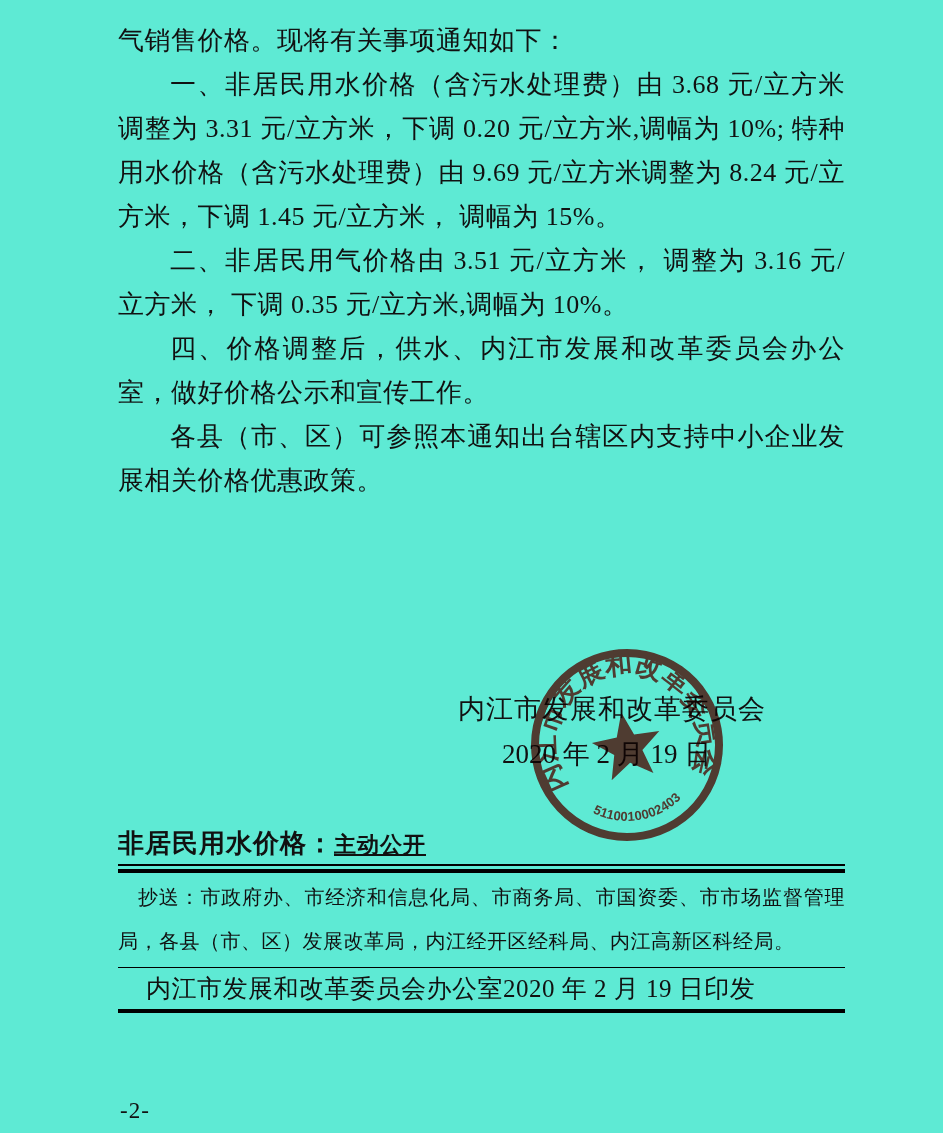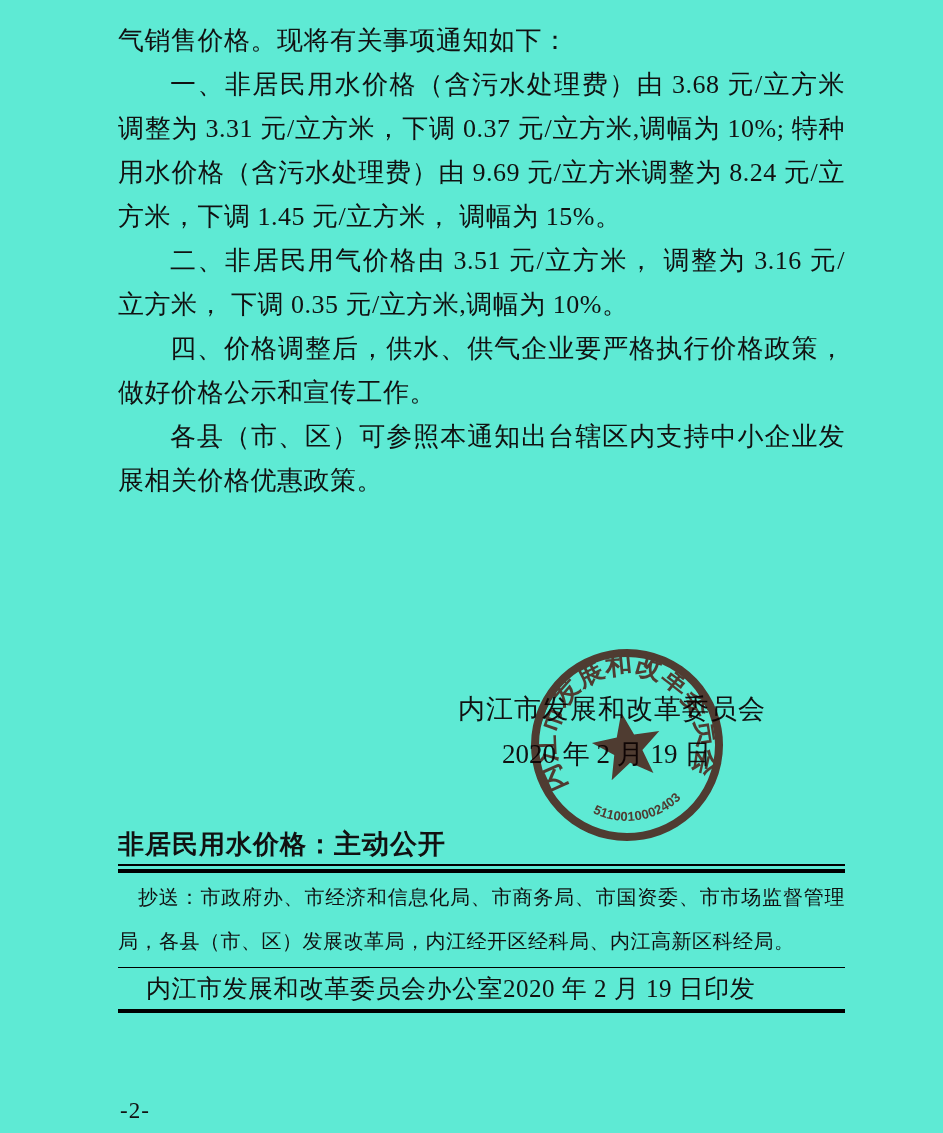--- a/index.html
+++ b/index.html
@@ -40,21 +40,21 @@
   
   .footer{
     position:absolute;left:118px;top:827px;width:727px;
   }
   .disclosure{
     font-size:26px;font-weight:bold;height:37px;line-height:34px;
     letter-spacing:1px;
   }
   .disclosure .val{
     font-family:"Liberation Sans","DejaVu Sans",sans-serif;
-    font-weight:bold;font-size:27px;
+    font-weight:bold;font-size:22px;text-decoration:underline;
   }
   .rule-double{height:0;border-top:2px solid #000;margin-bottom:3px;}
   .rule-double-b{height:0;border-top:4px solid #000;}
   .cc{
     font-size:20px;line-height:44px;text-align:justify;
     text-indent:1em;letter-spacing:0.5px;
     padding:2px 0 4px 0;
   }
   .rule-thin{height:0;border-top:1px solid #000;}
   .issue-row{
@@ -70,23 +70,23 @@
     font-size:23px;letter-spacing:1px;
   }
 </style>
 </head>
 <body>
 
 <div class="page">
 
   <div class="doc-body">
     <p>气销售价格。现将有关事项通知如下：</p>
-    <p class="ind">一、非居民用水价格（含污水处理费）由 3.68 元/立方米调整为 3.31 元/立方米，下调 0.37 元/立方米,调幅为 10%; 特种用水价格（含污水处理费）由 9.69 元/立方米调整为 8.24 元/立方米，下调 1.45 元/立方米， 调幅为 15%。</p>
+    <p class="ind">一、非居民用水价格（含污水处理费）由 3.68 元/立方米调整为 3.31 元/立方米，下调 0.20 元/立方米,调幅为 10%; 特种用水价格（含污水处理费）由 9.69 元/立方米调整为 8.24 元/立方米，下调 1.45 元/立方米， 调幅为 15%。</p>
     <p class="ind">二、非居民用气价格由 3.51 元/立方米， 调整为 3.16 元/立方米， 下调 0.35 元/立方米,调幅为 10%。</p>
-    <p class="ind">四、价格调整后，供水、供气企业要严格执行价格政策，做好价格公示和宣传工作。</p>
+    <p class="ind">四、价格调整后，供水、内江市发展和改革委员会办公室，做好价格公示和宣传工作。</p>
     <p class="ind">各县（市、区）可参照本通知出台辖区内支持中小企业发展相关价格优惠政策。</p>
   </div>
 
   <div class="sig-org">内江市发展和改革委员会</div>
   <div class="sig-date">2020 年 2 月 19 日</div>
 
   <svg class="seal" viewBox="0 0 200 200">
     <circle cx="100" cy="100" r="92" fill="none" stroke-width="8" stroke="#d2302a"></circle>
     <polygon transform="translate(100,103)" points="0,-36 8.8,-12.1 34.2,-11.1 14.3,4.6 21.2,29.1 0,15 -21.2,29.1 -14.3,4.6 -34.2,-11.1 -8.8,-12.1" fill="#d2302a"></polygon>
     <defs>

